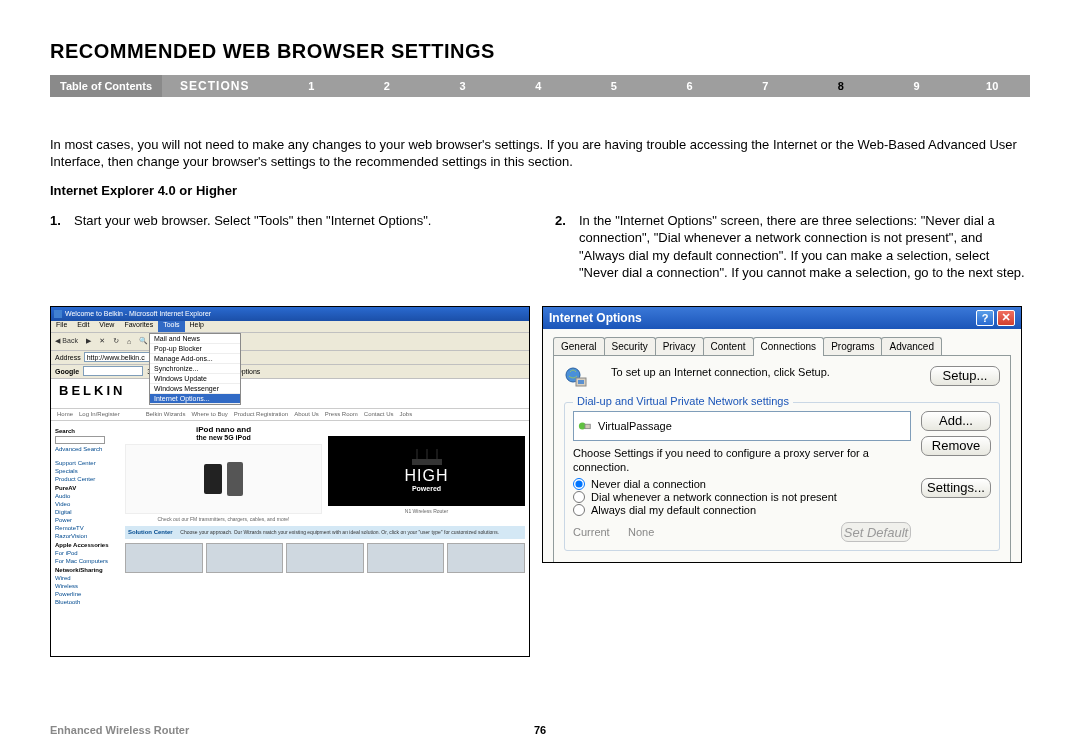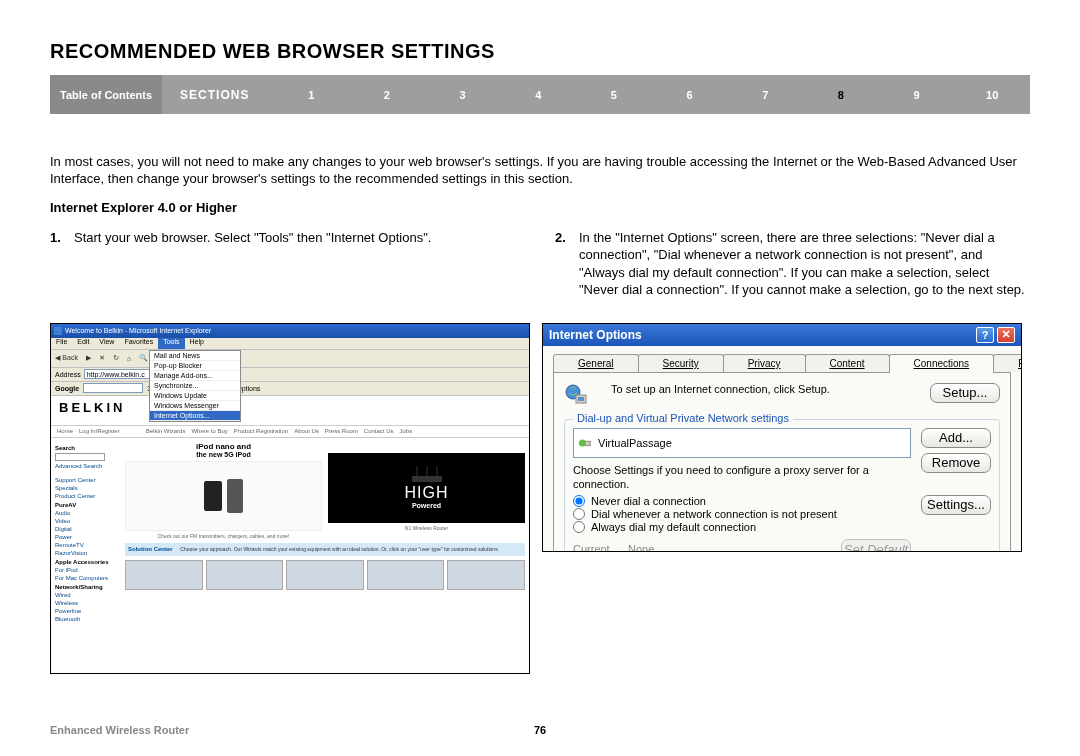--- a/index.html
+++ b/index.html
@@ -1,33 +1,33 @@
 <!DOCTYPE html>
 <html><head>
 <meta charset="utf-8">
 <style>
   * { box-sizing: border-box; margin: 0; padding: 0; }
   body { width: 1080px; height: 756px; font-family: Arial, Helvetica, sans-serif; background: #fff; color: #000; position: relative; }
   .page { padding: 40px 50px 0 50px; }
   .title { font-weight: bold; font-size: 20px; letter-spacing: 0.5px; margin-bottom: 12px; text-transform: uppercase; }
-  .navbar { display: flex; align-items: center; height: 39px; background: #9e9e9e; font-size: 11px; color: #fff; }
+  .navbar { display: flex; align-items: center; height: 22px; background: #9e9e9e; font-size: 11px; color: #fff; }
   .toc { background: #8a8a8a; padding: 0 10px; font-weight: bold; height: 100%; display: flex; align-items: center; }
   .sections-label { font-weight: bold; padding: 0 24px 0 18px; letter-spacing: 1px; font-size: 12px; }
   .section-links { display: flex; flex: 1; }
   .section-links span { flex: 1; text-align: center; font-weight: bold; font-size: 11px; cursor: pointer; }
   .section-links span.active { color: #000; }
   .intro { margin: 40px 0 12px 0; font-size: 13px; line-height: 1.3; }
   .subhead { font-weight: bold; font-size: 13px; margin-bottom: 14px; }
   .columns { display: flex; gap: 30px; }
   .col { flex: 1; }
   .step { display: flex; font-size: 13px; line-height: 1.35; margin-bottom: 16px; }
   .step-num { font-weight: bold; width: 24px; flex-shrink: 0; }
   .figs { display: flex; gap: 12px; margin-top: 8px; }
   .fig-left { width: 480px; height: 351px; border: 1px solid #000; background: #fff; font-size: 7px; position: relative; overflow: hidden; }
-  .fig-right { width: 480px; height: 229px; border: 1px solid #000; background: #ece9d8; font-size: 11px; position: relative; overflow: hidden; }
+  .fig-right { width: 480px; height: 257px; border: 1px solid #000; background: #ece9d8; font-size: 11px; position: relative; overflow: hidden; }
   
   .ie-titlebar { height: 14px; background: linear-gradient(#2a6ad0,#1b4fa8); color:#fff; font-size:7px; padding:1px 3px; display:flex; align-items:center; }
   .ie-menubar { height: 12px; background: #ece9d8; border-bottom: 1px solid #c0c0c0; display:flex; font-size:7px; color:#000; }
   .ie-menubar span { padding: 0 5px; }
   .ie-menubar span.sel { background: #316ac5; color:#fff; }
   .ie-dropdown { position:absolute; top:26px; left:98px; width:92px; background:#fff; border:1px solid #8a8a8a; font-size:7px; z-index:5; }
   .ie-dropdown div { padding:1px 4px; border-bottom:1px solid #eee; }
   .ie-dropdown div.hl { background:#316ac5; color:#fff; }
   .ie-toolbar { height: 18px; background:#ece9d8; border-bottom:1px solid #c0c0c0; display:flex; align-items:center; font-size:7px; padding:0 4px; gap:8px; color:#333; }
   .ie-addr { height: 14px; background:#ece9d8; border-bottom:1px solid #c0c0c0; display:flex; align-items:center; font-size:7px; padding:0 4px; }
@@ -54,21 +54,21 @@
   .thumb-row { display:flex; gap:3px; margin-top:4px; }
   .thumb { flex:1; height:30px; background:#cfd8e0; border:1px solid #aaa; }
   
   .dlg-titlebar { height:22px; background: linear-gradient(#3a78d8,#1b55b8); color:#fff; font-weight:bold; font-size:12px; padding:2px 6px; display:flex; align-items:center; justify-content:space-between; }
   .dlg-titlebar .btns { display:flex; gap:3px; }
   .dlg-titlebar .btn { width:18px; height:16px; border:1px solid #fff; border-radius:2px; display:flex; align-items:center; justify-content:center; font-size:11px; font-weight:bold; }
   .dlg-titlebar .help { background: linear-gradient(#5a9de8,#2a6ad0); }
   .dlg-titlebar .close { background: linear-gradient(#f07060,#d04030); }
   .dlg-body { padding: 8px 10px; background:#fafaf7; height: calc(100% - 22px); }
   .tabs { display:flex; font-size:10px; }
-  .tab { border:1px solid #919b9c; border-bottom:none; background:#f2f1ec; padding:3px 24px; border-radius:3px 3px 0 0; margin-right:-1px; position:relative;text-decoration:underline; }
+  .tab { border:1px solid #919b9c; border-bottom:none; background:#f2f1ec; padding:3px 7px; border-radius:3px 3px 0 0; margin-right:-1px; position:relative; }
   .tab.active { background:#fafaf7; z-index:2; padding-bottom:4px; margin-bottom:-1px; }
   .tab-panel { border:1px solid #919b9c; background:#fafaf7; padding:10px; height:230px; position:relative; }
   .setup-row { display:flex; align-items:flex-start; gap:23px; }
   .globe-icn { width:24px; height:24px; }
   .globe-icn svg { width:24px; height:24px; }
   .setup-txt { flex:1; font-size:11px; line-height:1.25; }
   .winbtn { width:70px; height:20px; font-size:13px; background: linear-gradient(#fff,#e8e8e0); border:1px solid #8a8a8a; border-radius:7px; cursor:pointer; }
   .winbtn.disabled { color:#9a9a9a; border-color:#c0c0c0; background:#f0f0ec;font-style:italic; }
   .groupbox { border:1px solid #c9d7e5; border-radius:3px; margin-top:12px; padding:8px; position:relative; }
   .groupbox-title { position:absolute; top:-8px; left:8px; background:#fafaf7; padding:0 4px; font-size:11px; color:#1b55b8; }

